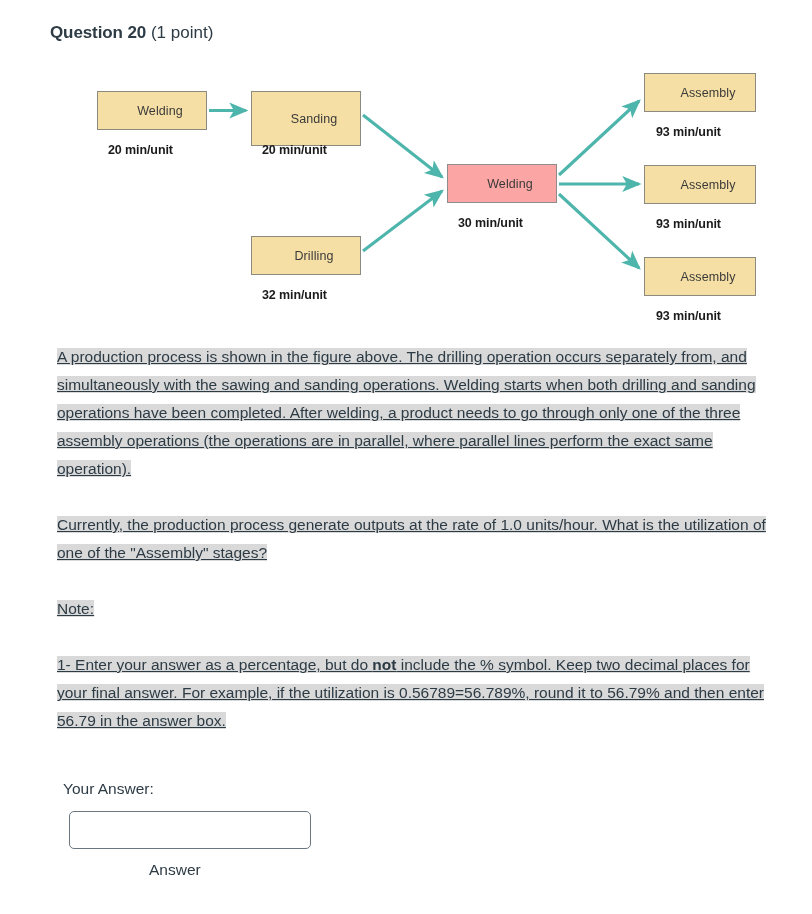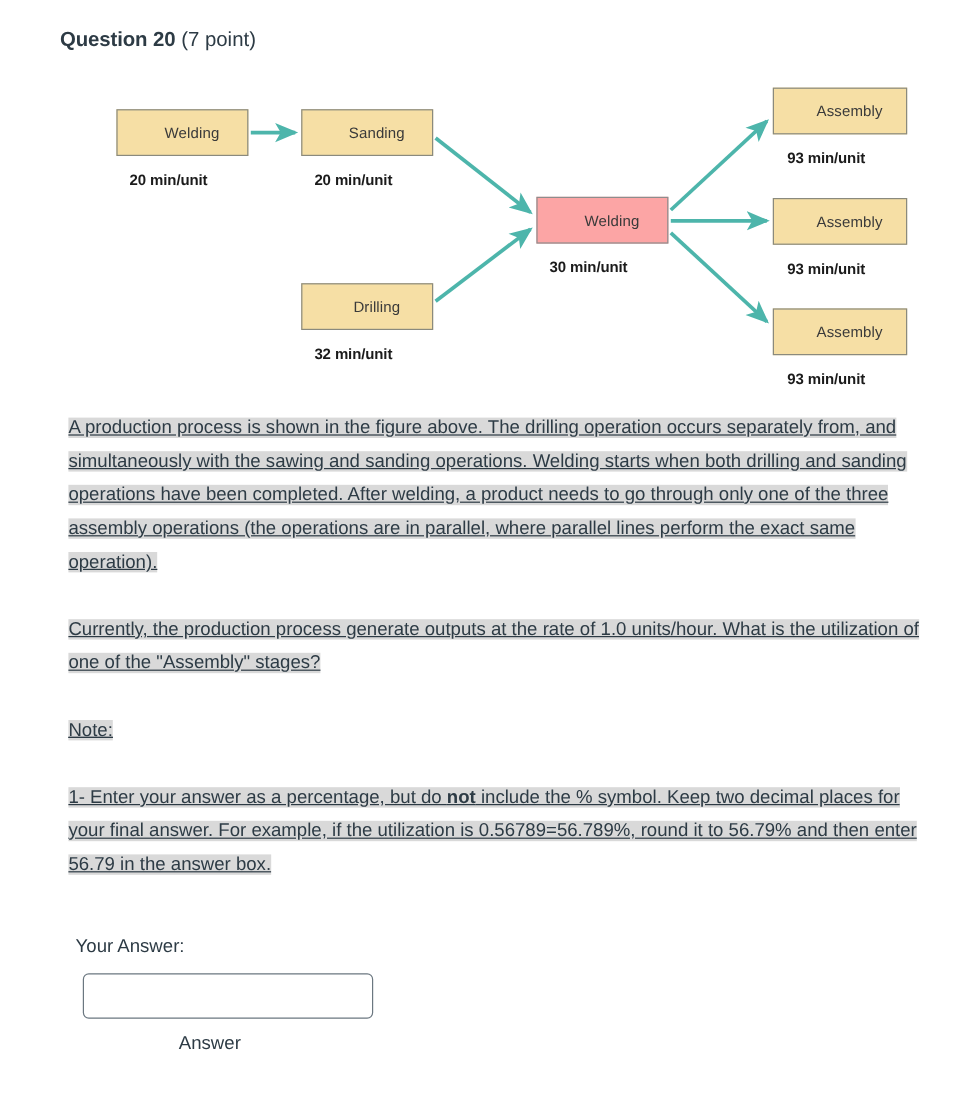--- a/index.html
+++ b/index.html
@@ -139,21 +139,21 @@
     margin-left: 86px;
     font-size: 15.5px;
     color: #2d3b45;
   }
 </style>
 </head>
 <body>
 
 <div id="question-header">
   <span class="q-title">Question 20</span>
-  <span class="q-points">(7 point)</span>
+  <span class="q-points">(1 point)</span>
 </div>
 
 <div id="diagram">
 
   <svg width="812" height="275" viewBox="0 0 812 275">
     <defs>
       <marker id="ah" markerWidth="7" markerHeight="7" refX="5.4" refY="3" orient="auto" markerUnits="strokeWidth">
         <path d="M0,0.4 L6.2,3 L0,5.6 L1.5,3 Z" fill="#4db5ab"></path>
       </marker>
     </defs>
@@ -165,21 +165,21 @@
       <line x1="559" y1="129" x2="639" y2="129"></line>
       <line x1="559" y1="139" x2="639" y2="213"></line>
     </g>
   </svg>
 
   <div class="proc-box" style="left:97px; top:36px; width:110px; height:39px;">
     <span>Welding</span>
   </div>
   <div class="proc-label" style="left:108px; top:88px;">20 min/unit</div>
 
-  <div class="proc-box" style="left:251px; top:36px; width:110px; height:39px;">
+  <div class="proc-box" style="left:251px; top:36px; width:110px; height:55px;">
     <span>Sanding</span>
   </div>
   <div class="proc-label" style="left:262px; top:88px;">20 min/unit</div>
 
   <div class="proc-box" style="left:251px; top:181px; width:110px; height:39px;">
     <span>Drilling</span>
   </div>
   <div class="proc-label" style="left:262px; top:233px;">32 min/unit</div>
 
   <div class="proc-box welding-box" style="left:447px; top:109px; width:110px; height:39px;">

